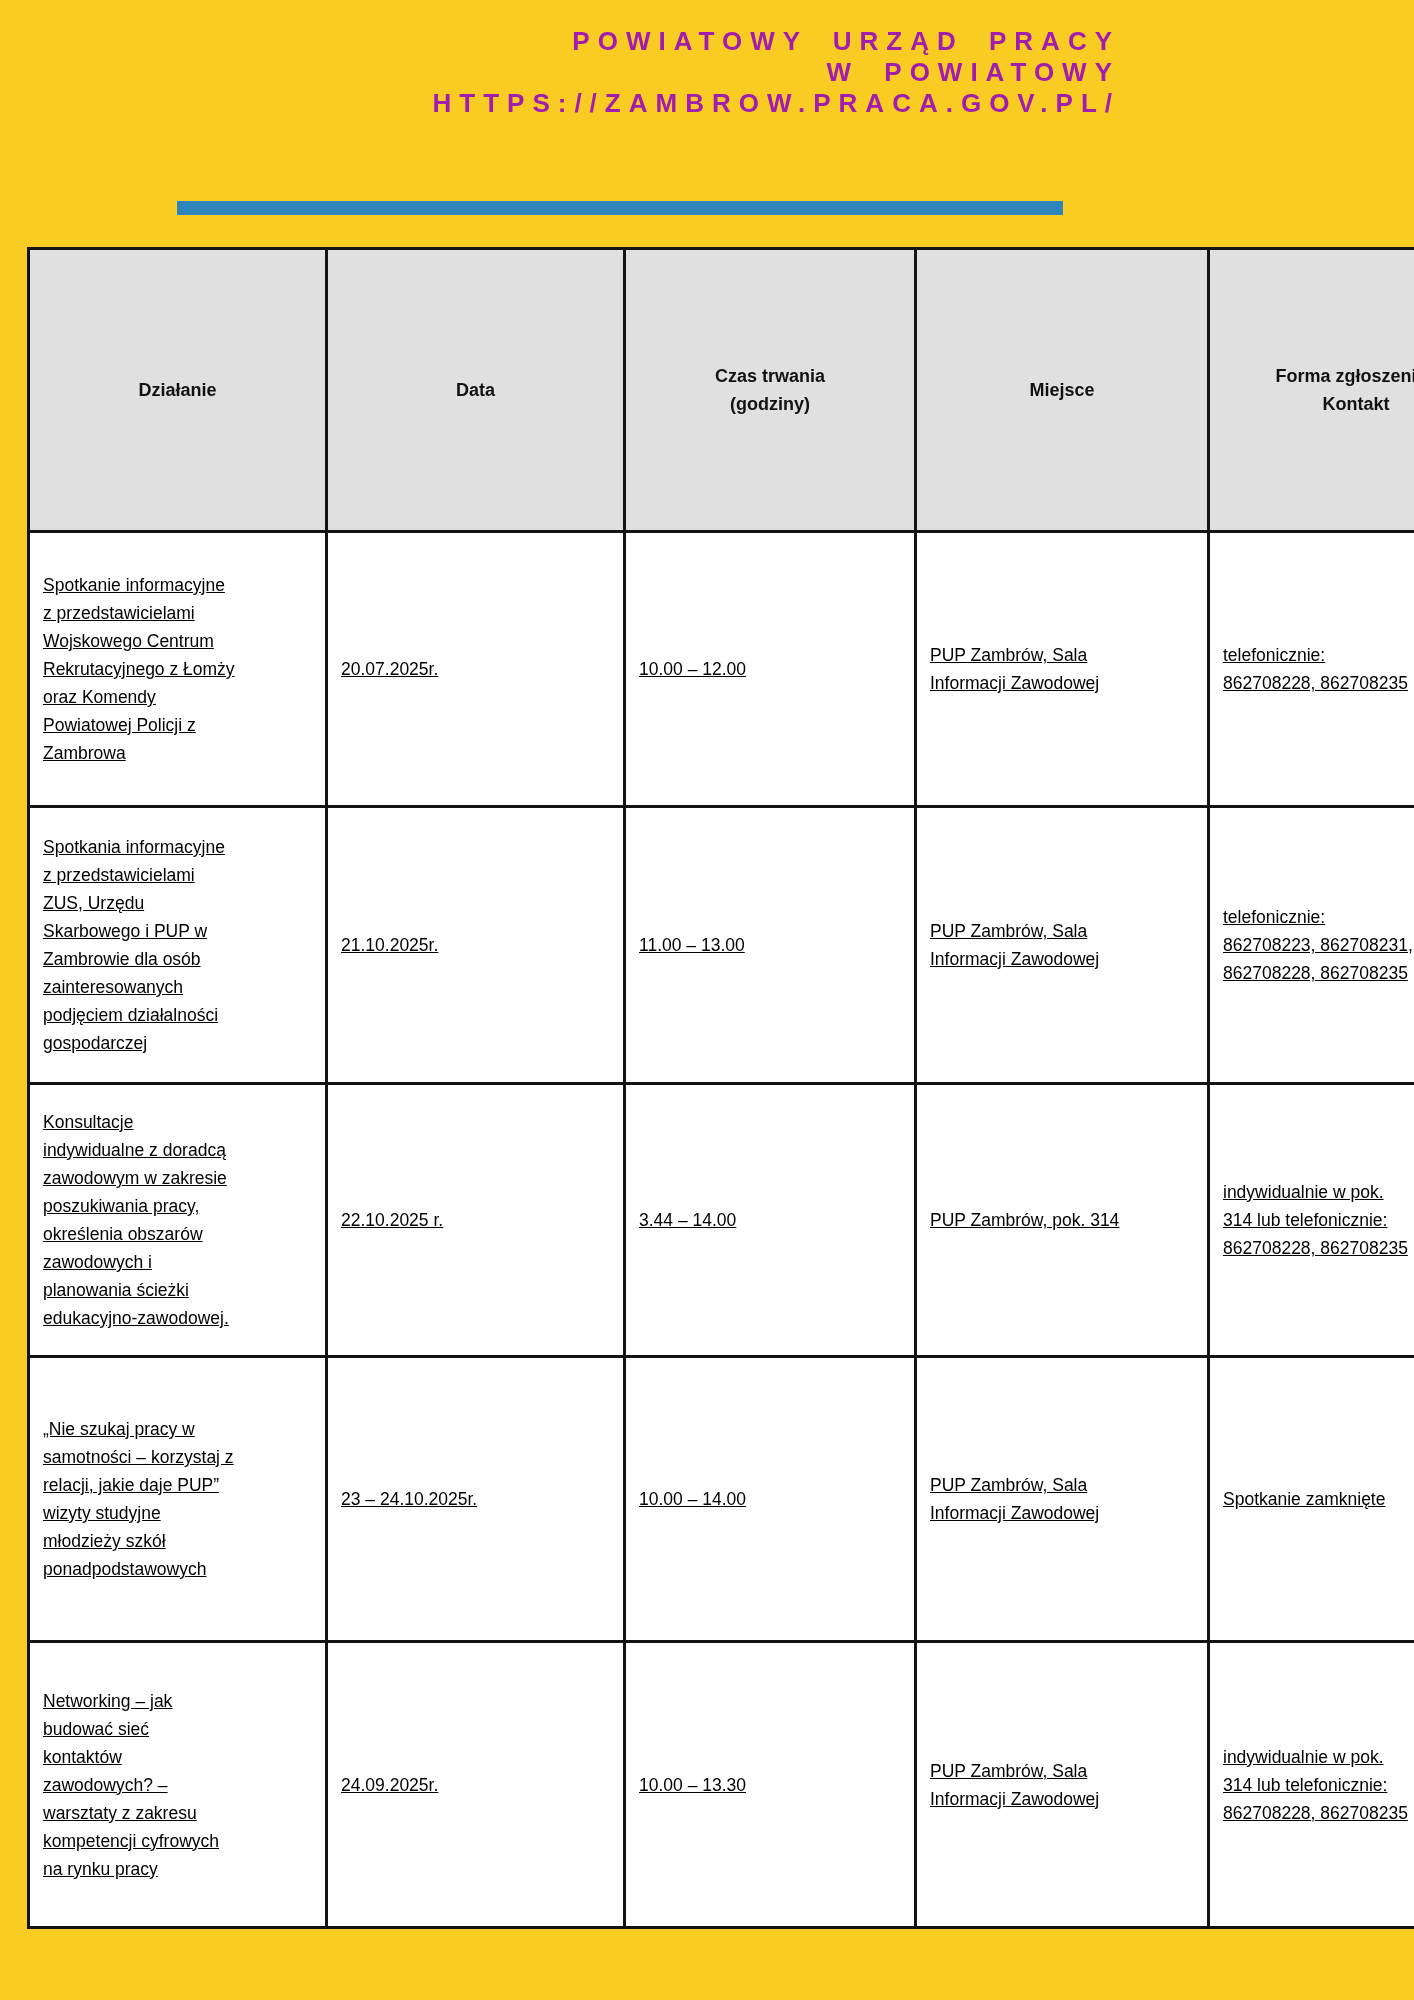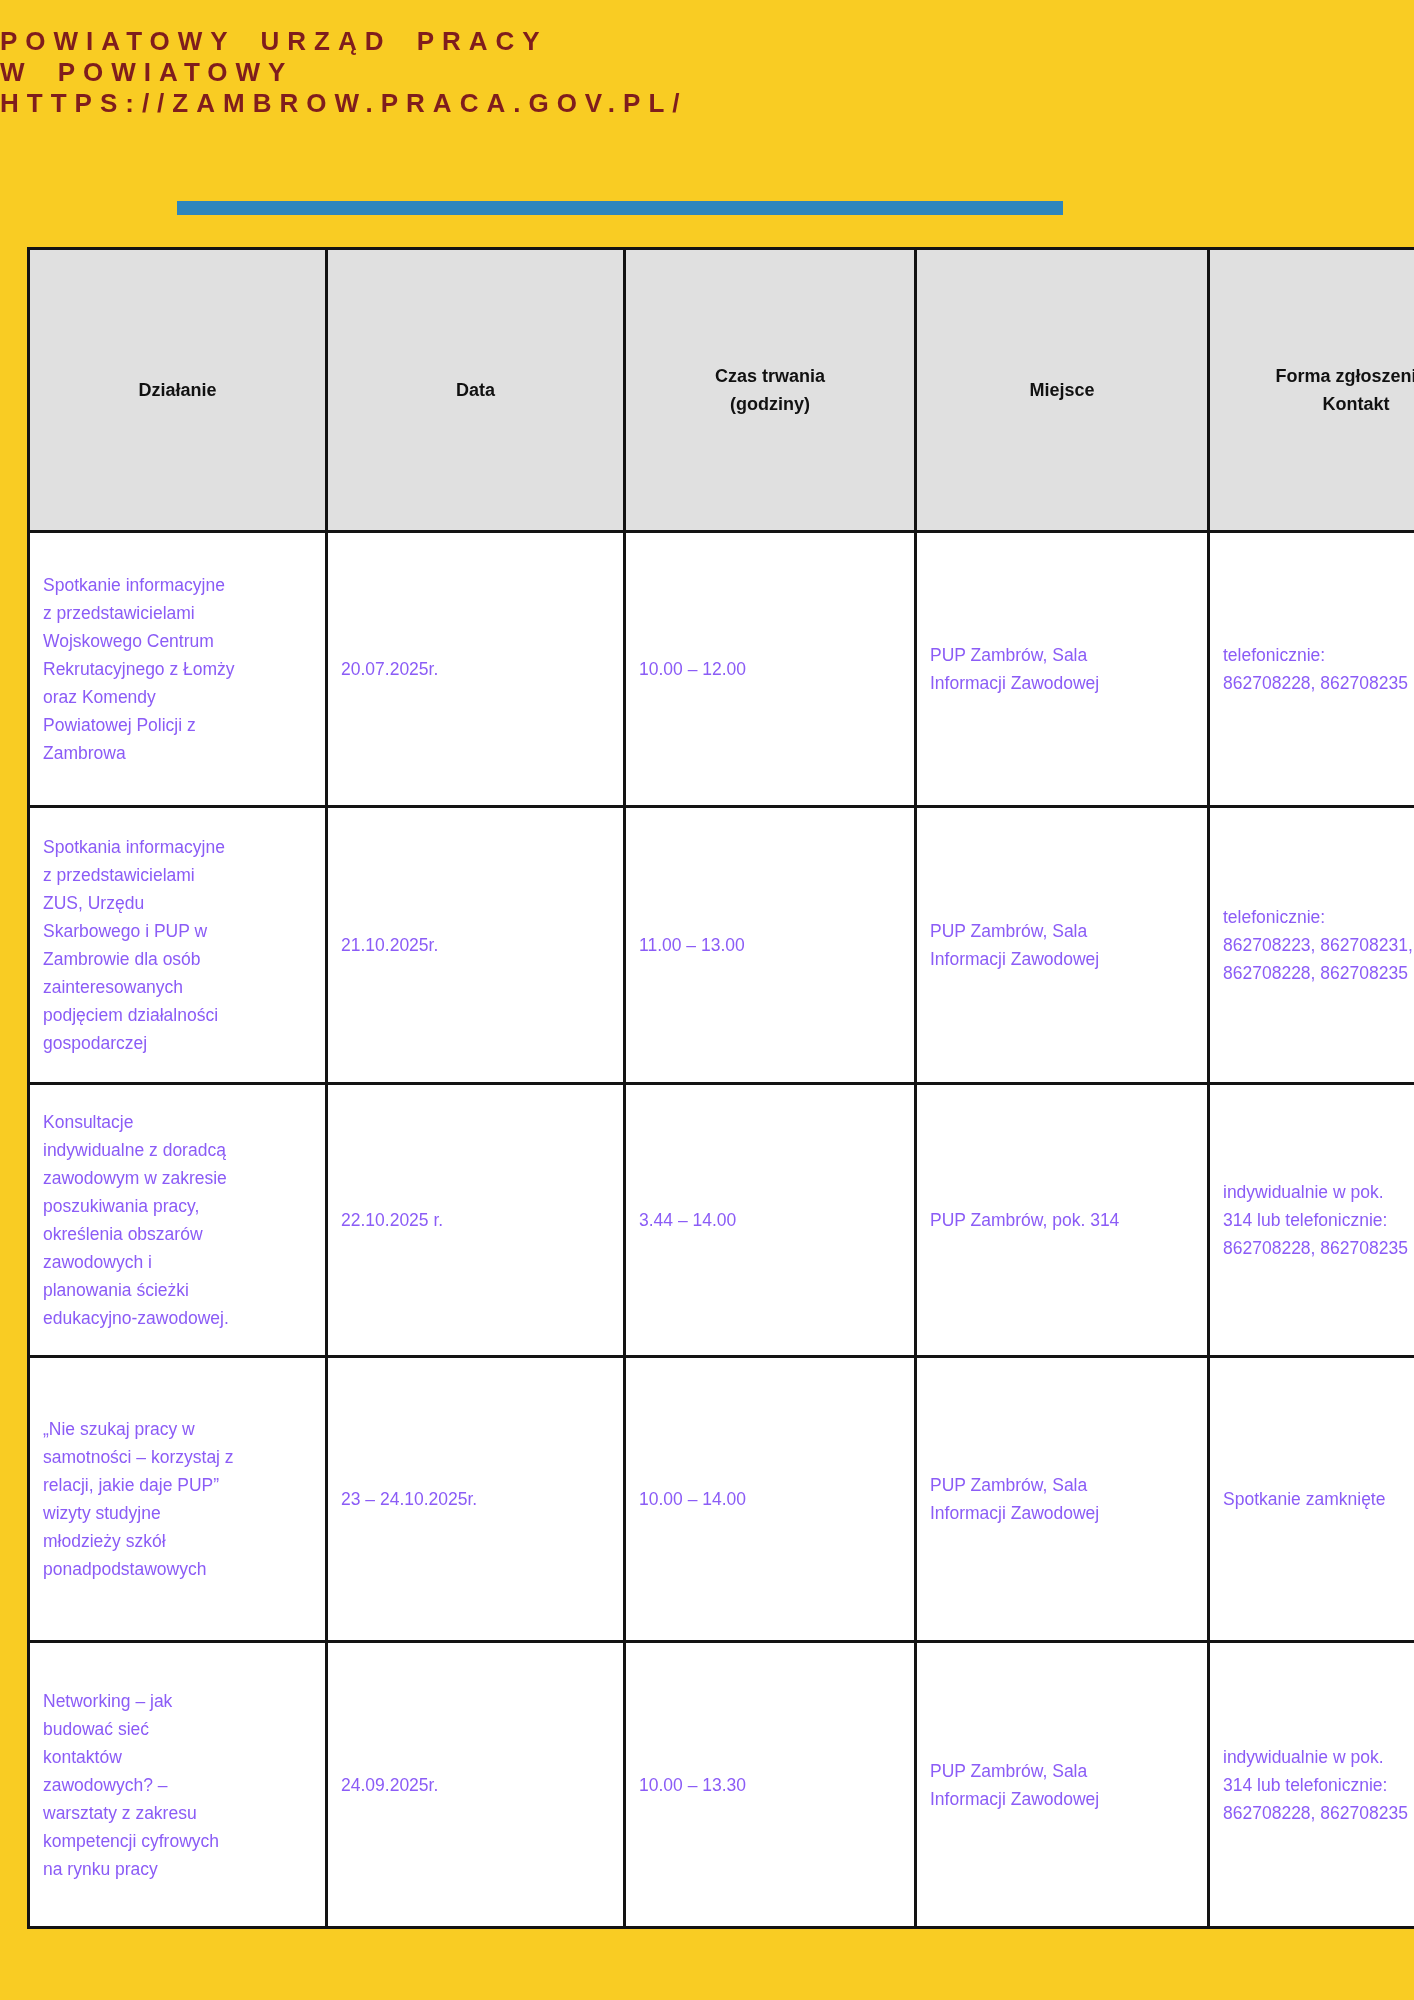--- a/index.html
+++ b/index.html
@@ -12,22 +12,22 @@
     overflow: hidden;
   }
 
   
   .top-header {
     position: absolute;
     top: 0;
     left: 0;
     width: 1120px;
     padding-top: 26px;
-    text-align: left;
-    color: #7f1d1d;
+    text-align: right;
+    color: #a21caf;
     font-weight: 700;
   }
   .top-header .hline {
     font-size: 26px;
     line-height: 31px;
     letter-spacing: 8px;
     word-spacing: 10px;
     white-space: nowrap;
   }
 
@@ -60,26 +60,27 @@
     background: #E0E0E0;
     color: #111;
     font-size: 18px;
     font-weight: 700;
     line-height: 28px;
     text-align: center;
     padding: 6px 10px;
   }
   table.schedule td {
     background: #FFFFFF;
-    color: #8b5cf6;
+    color: #000000;
     font-size: 17.5px;
     font-weight: 400;
     line-height: 28px;
     text-align: left;
     padding: 8px 10px 8px 13px;
+    text-decoration: underline;
   }
   tr.header-row  { height: 283px; }
   tr.row-0 { height: 275px; }
   tr.row-1 { height: 277px; }
   tr.row-2 { height: 273px; }
   tr.row-3 { height: 285px; }
   tr.row-4 { height: 286px; }
 </style>
 </head>
 <body>

